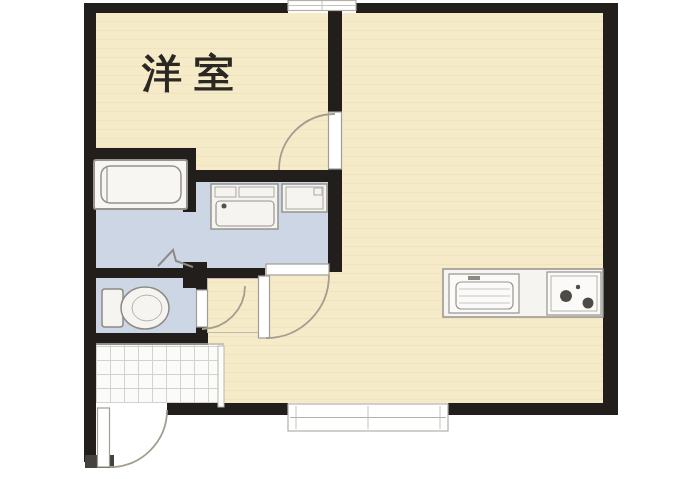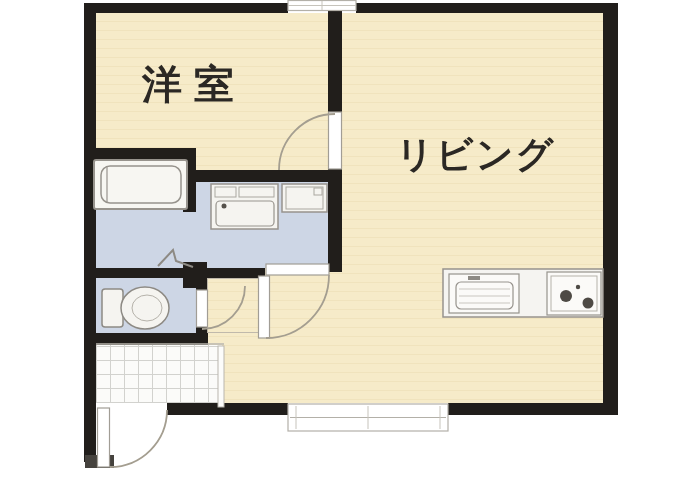--- a/index.html
+++ b/index.html
@@ -5,21 +5,21 @@
   html,body{margin:0;padding:0;background:#ffffff;}
   #stage{position:relative;width:673px;height:479px;background:#ffffff;overflow:hidden;
          font-family:"DejaVu Sans","Liberation Sans",sans-serif;}
   .abs{position:absolute;}
   .floor-cream{background:repeating-linear-gradient(180deg,#f6ebc9 0 8px,#f0e3bd 8px 9px);}
   .floor-blue{background:#cdd6e5;}
   .floor-tile{background-color:#fbfbf9;
     background-image:repeating-linear-gradient(0deg,#d2d2ce 0 1px,transparent 1px 14px),
                      repeating-linear-gradient(90deg,#d2d2ce 0 1px,transparent 1px 14px);}
   .room-label{position:absolute;font-weight:bold;color:#2b2824;white-space:nowrap;}
-  #label-western{left:142px;top:57px;font-size:40px;letter-spacing:12px;}
+  #label-western{left:142px;top:46px;font-size:40px;letter-spacing:12px;}
   #label-living{left:396px;top:130px;font-size:37px;letter-spacing:2px;}
   svg{position:absolute;left:0;top:0;}
 </style>
 </head>
 <body>
 
 <div id="stage">
 
   <div class="abs floor-cream" style="left:96px;top:13px;width:507px;height:390px;"></div>
   <div class="abs floor-blue" style="left:96px;top:160px;width:100px;height:108px;"></div>
@@ -129,15 +129,14 @@
     <g>
       <rect x="288" y="404" width="160" height="27" fill="#ffffff" stroke="#b3b0a8" stroke-width="1.2"></rect>
       <line x1="290" y1="417.5" x2="446" y2="417.5" stroke="#b3b0a8" stroke-width="1.2"></line>
       <line x1="296" y1="406" x2="296" y2="429" stroke="#c6c3bb" stroke-width="1"></line>
       <line x1="368" y1="406" x2="368" y2="429" stroke="#c6c3bb" stroke-width="1"></line>
       <line x1="440" y1="406" x2="440" y2="429" stroke="#c6c3bb" stroke-width="1"></line>
     </g>
   </svg>
 
   <div id="label-western" class="room-label">洋室</div>
-  <div id="label-living" class="room-label">リビング</div>
 
 </div>
 
 </body></html>

